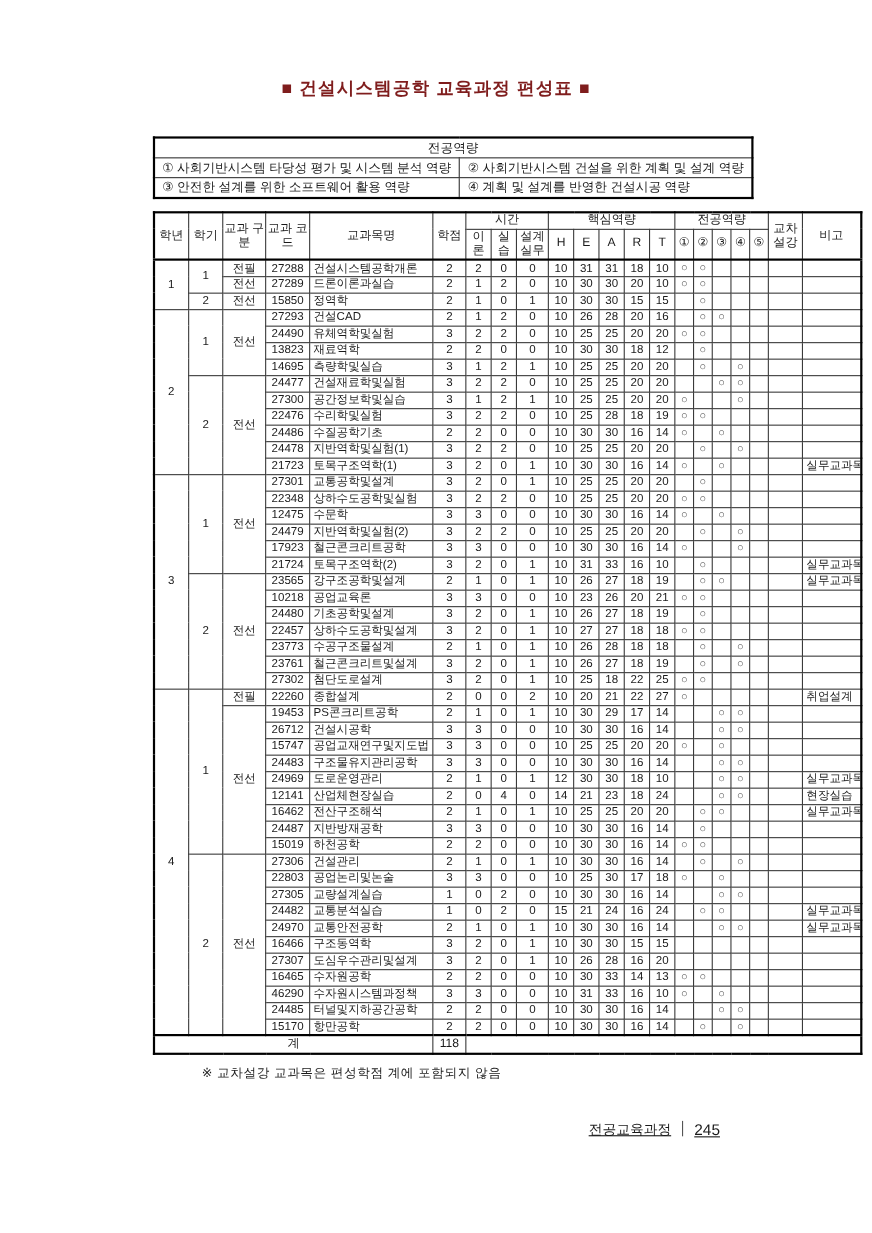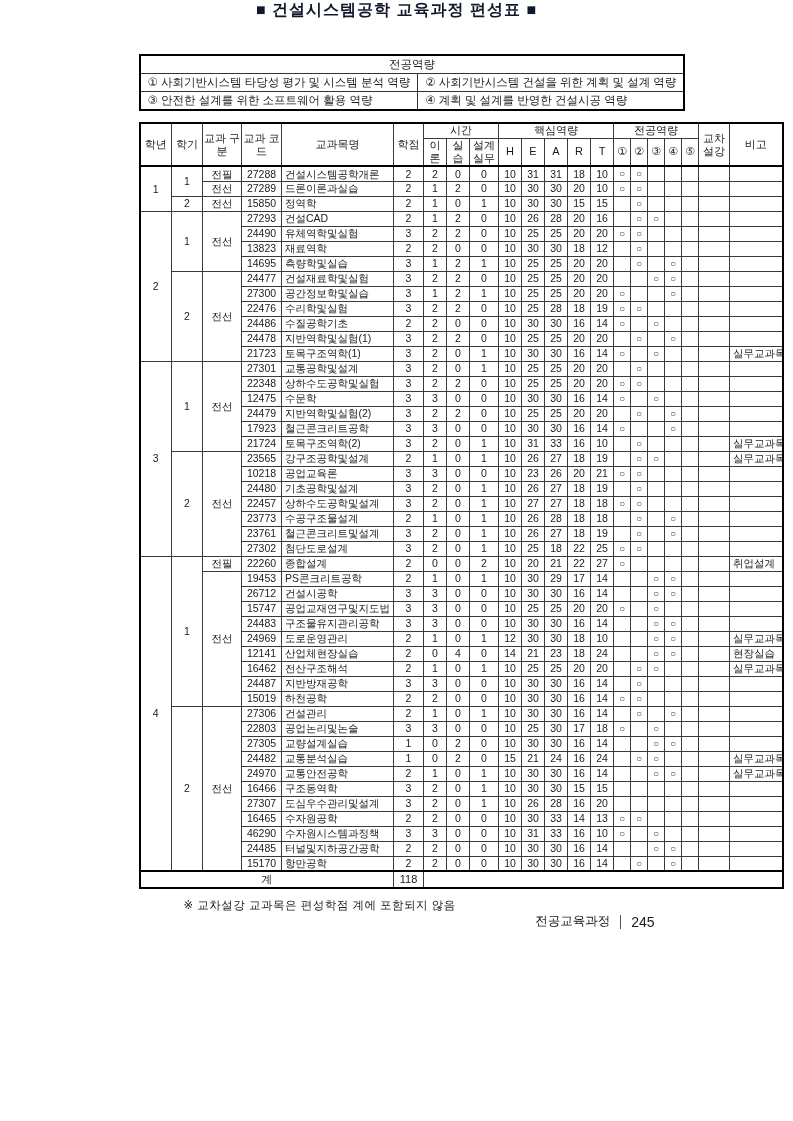--- a/index.html
+++ b/index.html
@@ -4,22 +4,22 @@
 <style>
   * { box-sizing: border-box; }
   html,body { margin:0; padding:0; }
   body {
     width:793px; height:1121px; background:#ffffff;
     font-family:"Liberation Sans","DejaVu Sans",sans-serif;
     color:#1a1a1a;
   }
   .page { position:relative; width:793px; height:1121px; overflow:hidden; }
   .doc-title {
-    text-align:center;
-    font-size:16px; font-weight:bold; letter-spacing:1px; color:#0f172a;
+    padding-top:70px; text-align:center;
+    font-size:16px; font-weight:bold; letter-spacing:1px; color:#7f1d1d;
   }
   .content { width:516px; margin:0 auto; }
 
   
   .comp-table {
     width:100%; border-collapse:collapse; margin-top:33px;
     border:2px solid #000;
   }
   .comp-table td {
     border:1px solid #333; font-size:11.5px; height:17px;
@@ -43,22 +43,22 @@
   .main-table thead tr.sub-row th { height:28px; }
   .main-table thead { border-bottom:2px solid #000; }
   .main-table tbody td { height:15px; white-space:nowrap; }
   .main-table td.cell-left { text-align:left; padding-left:3px; }
   .main-table td.circle-cell { font-size:10px; color:#444; }
   .main-table tr.total-row td {
     border-top:2px solid #000; height:17px; font-size:11px;
   }
   .footnote { margin-top:9px; font-size:11.5px; letter-spacing:0.5px;margin-left:45px; }
   .page-footer {
-    text-align:right; font-size:12.5px;
-    display:flex; justify-content:flex-end; align-items:center;
+    margin-top:36px; text-align:right; font-size:12.5px;
+    display:flex; justify-content:flex-end; align-items:flex-start;text-decoration:underline;
   }
   .page-footer .divider {
     display:inline-block; width:1px; height:14px; background:#555;
     margin:0 10px;
   }
   .page-footer .pnum { font-size:14px; }
 </style>
 </head>
 <body>
 

